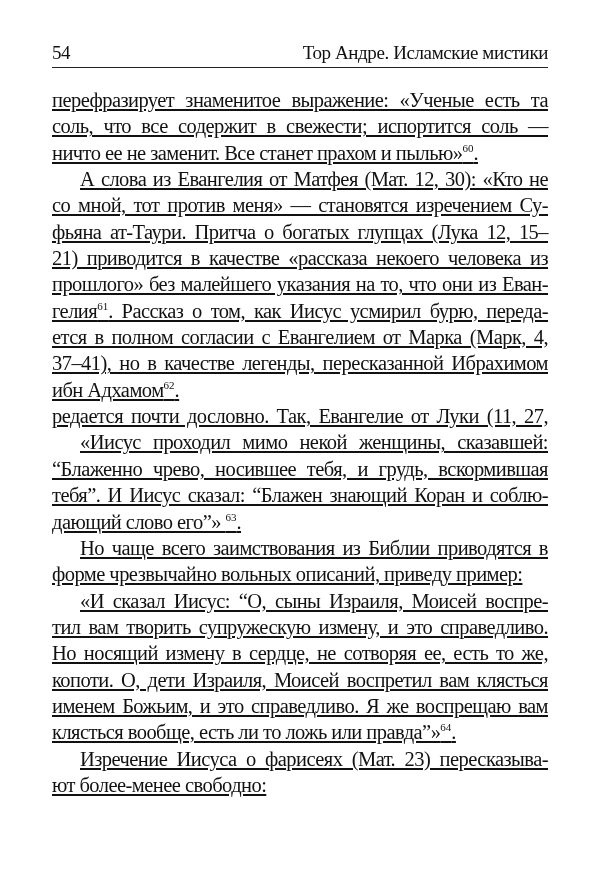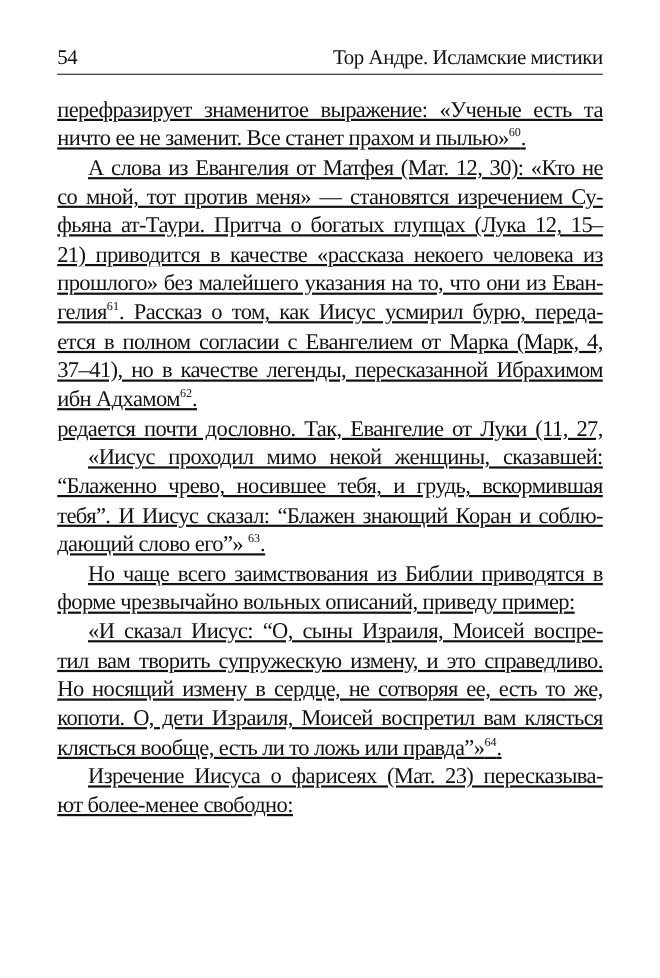--- a/index.html
+++ b/index.html
@@ -22,20 +22,21 @@
   <div class="header">
     <span class="num">54</span>
     <span class="title">Тор Андре. Исламские мистики</span>
   </div>
   <div class="rule"></div>
 
   <div class="body">
 
     <div>
       <span class="line"><span>перефразирует знаменитое выражение: «Ученые есть та</span></span>
+      <span class="line"><span>соль, что все содержит в свежести; испортится соль —</span></span>
       <span class="line last"><span>ничто ее не заменит. Все станет прахом и пылью»</span><sup>60</sup><span>.</span></span>
     </div>
 
     <div>
       <span class="line indent"><span>А слова из Евангелия от Матфея (Мат. 12, 30): «Кто не</span></span>
       <span class="line"><span>со мной, тот против меня» — становятся изречением Су-</span></span>
       <span class="line"><span>фьяна ат-Таури. Притча о богатых глупцах (Лука 12, 15–</span></span>
       <span class="line"><span>21) приводится в качестве «рассказа некоего человека из</span></span>
       <span class="line"><span>прошлого» без малейшего указания на то, что они из Еван-</span></span>
       <span class="line"><span>гелия</span><sup>61</sup><span>. Рассказ о том, как Иисус усмирил бурю, переда-</span></span>
@@ -58,20 +59,21 @@
     <div>
       <span class="line indent"><span>Но чаще всего заимствования из Библии приводятся в</span></span>
       <span class="line last"><span>форме чрезвычайно вольных описаний, приведу пример:</span></span>
     </div>
 
     <div>
       <span class="line indent"><span>«И сказал Иисус: “О, сыны Израиля, Моисей воспре-</span></span>
       <span class="line"><span>тил вам творить супружескую измену, и это справедливо.</span></span>
       <span class="line"><span>Но носящий измену в сердце, не сотворяя ее, есть то же,</span></span>
       <span class="line"><span>копоти. О, дети Израиля, Моисей воспретил вам клясться</span></span>
+      <span class="line"><span>именем Божьим, и это справедливо. Я же воспрещаю вам</span></span>
       <span class="line last"><span>клясться вообще, есть ли то ложь или правда”»</span><sup>64</sup><span>.</span></span>
     </div>
 
     <div>
       <span class="line indent"><span>Изречение Иисуса о фарисеях (Мат. 23) пересказыва-</span></span>
       <span class="line last"><span>ют более-менее свободно:</span></span>
     </div>
   </div>
 </div>
 

